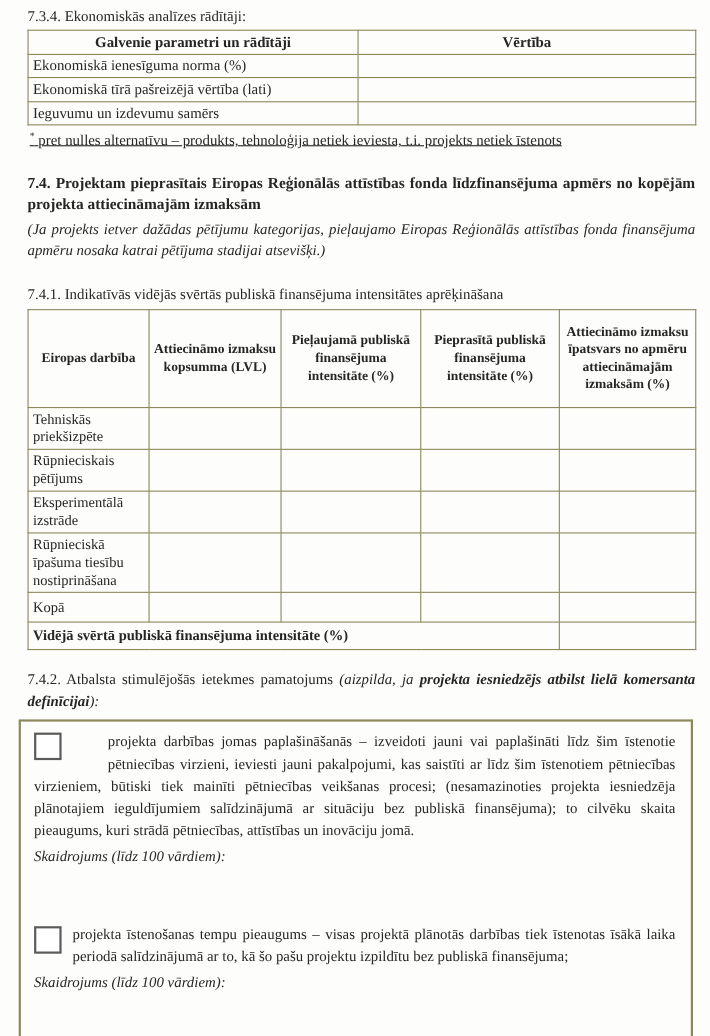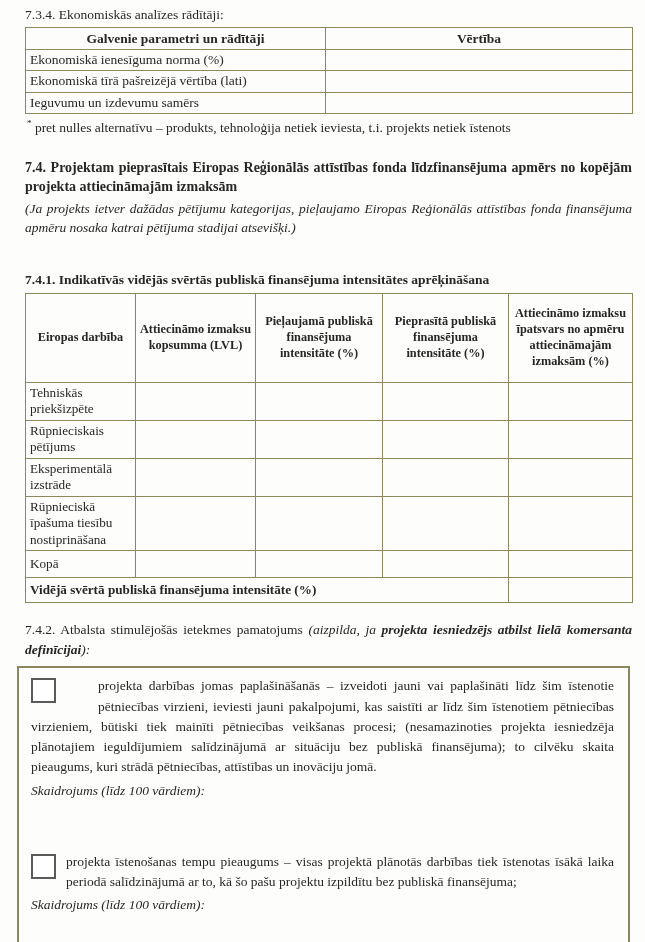--- a/index.html
+++ b/index.html
@@ -35,29 +35,29 @@
     font-size:12.3px;line-height:1.28;height:84px;
     padding:2px 3px;
   }
   .t2 td{font-size:13.2px;line-height:1.25;padding:2px 4px;vertical-align:top;margin-top:16px;}
   .t2 .r2{height:34px;}
   .t2 .r3{height:48px;}
   .t2 .total-row td{height:22px;vertical-align:middle;}
   .total-label{padding-right:8px;}
   .summary-row td{height:20px;font-weight:bold;vertical-align:middle;}
 
-  .footnote{margin:3px 0 0 2px;font-size:13.5px;}
+  .footnote{margin:3px 0 0 2px;font-size:13.5px;text-decoration:underline;}
   .footnote sup{font-size:9px;}
 
   .gap-lg{height:21px;}
   .gap-md{height:17px;}
 
   .h74{font-size:14px;font-weight:bold;margin:0 0 3px 0;line-height:1.4;}
   .note74{font-style:italic;margin:0;line-height:1.4;}
-  .h741{margin:12px 0 4px 0;font-weight:bold;}
+  .h741{margin:0 0 4px 0;}
   .h742{margin:0 0 7px 0;line-height:1.45;}
 
   
   .stim-box{
     margin-left:-8px;
     width:613px;
     height:316px;
     border:2px solid #8c885c;
     box-sizing:border-box;
     padding:8px 14px 0 12px;

